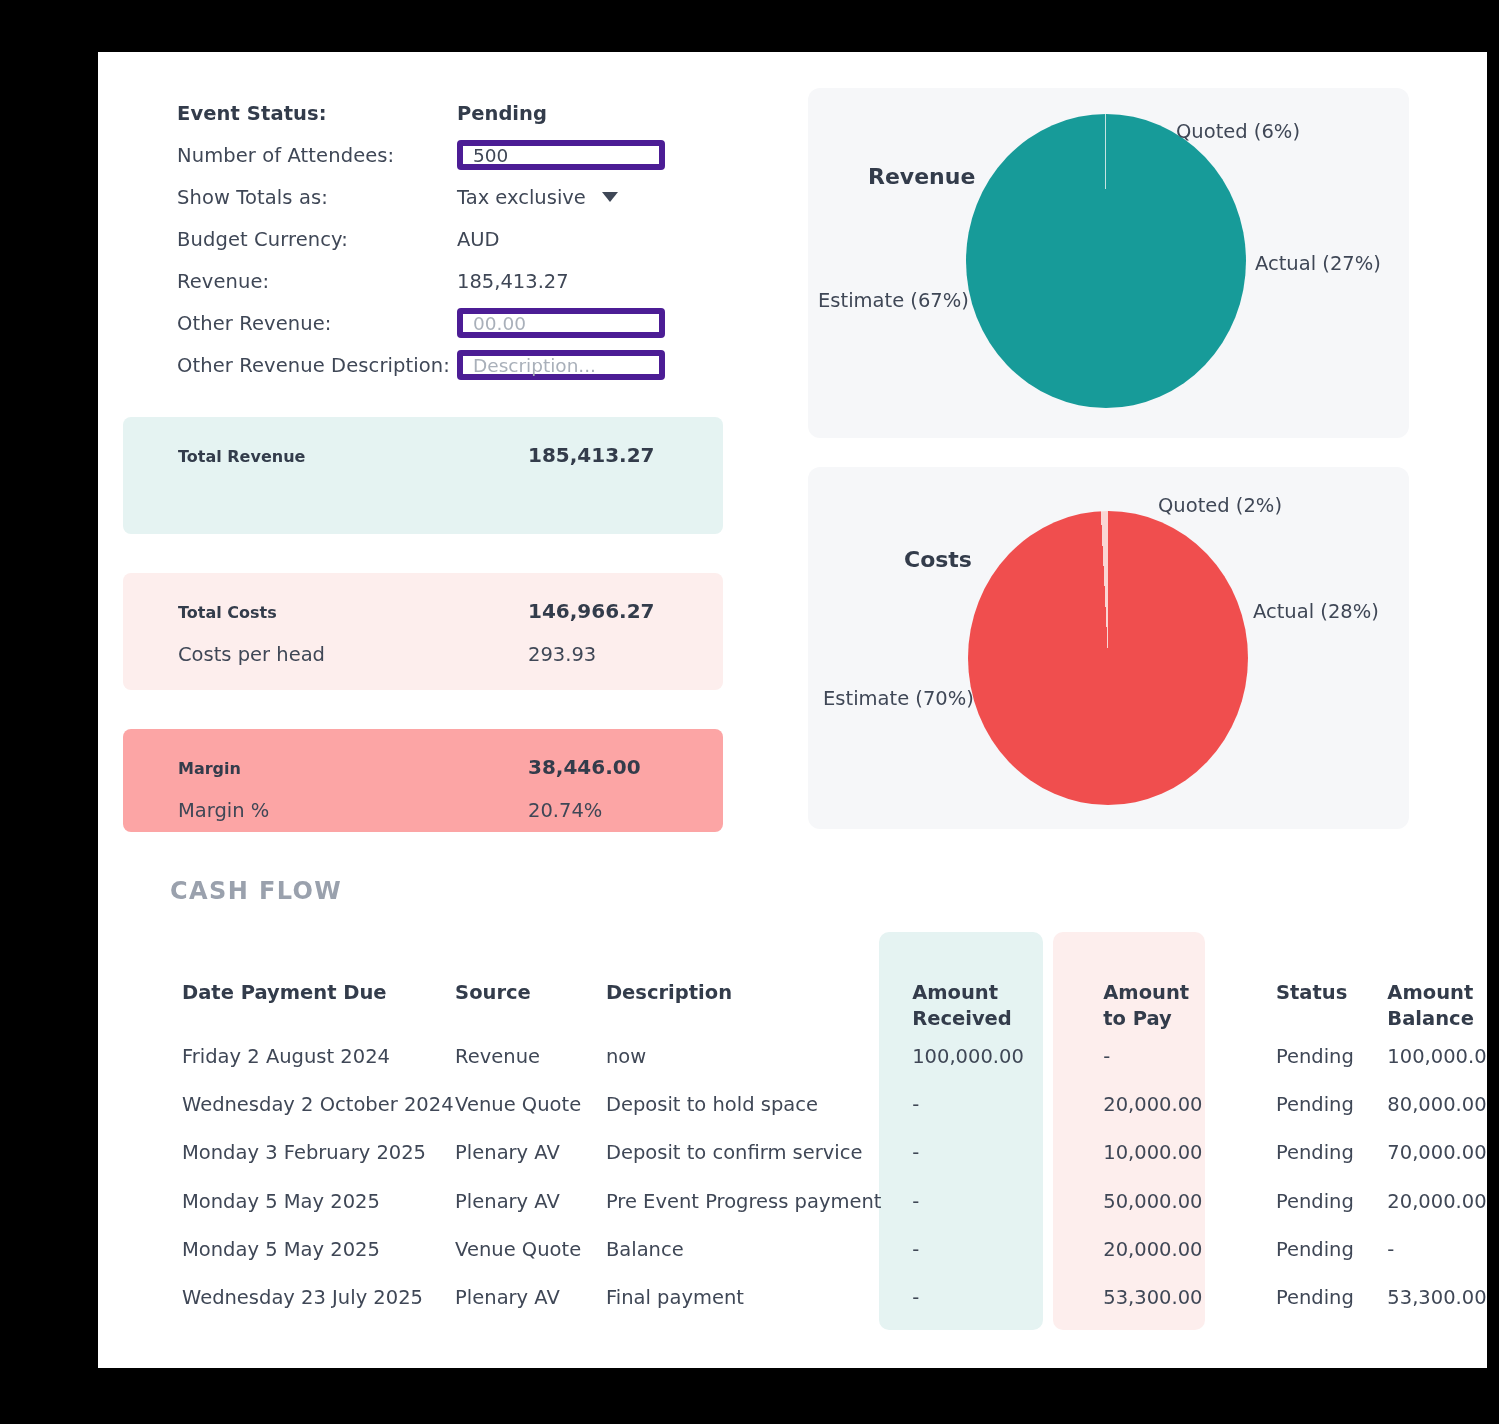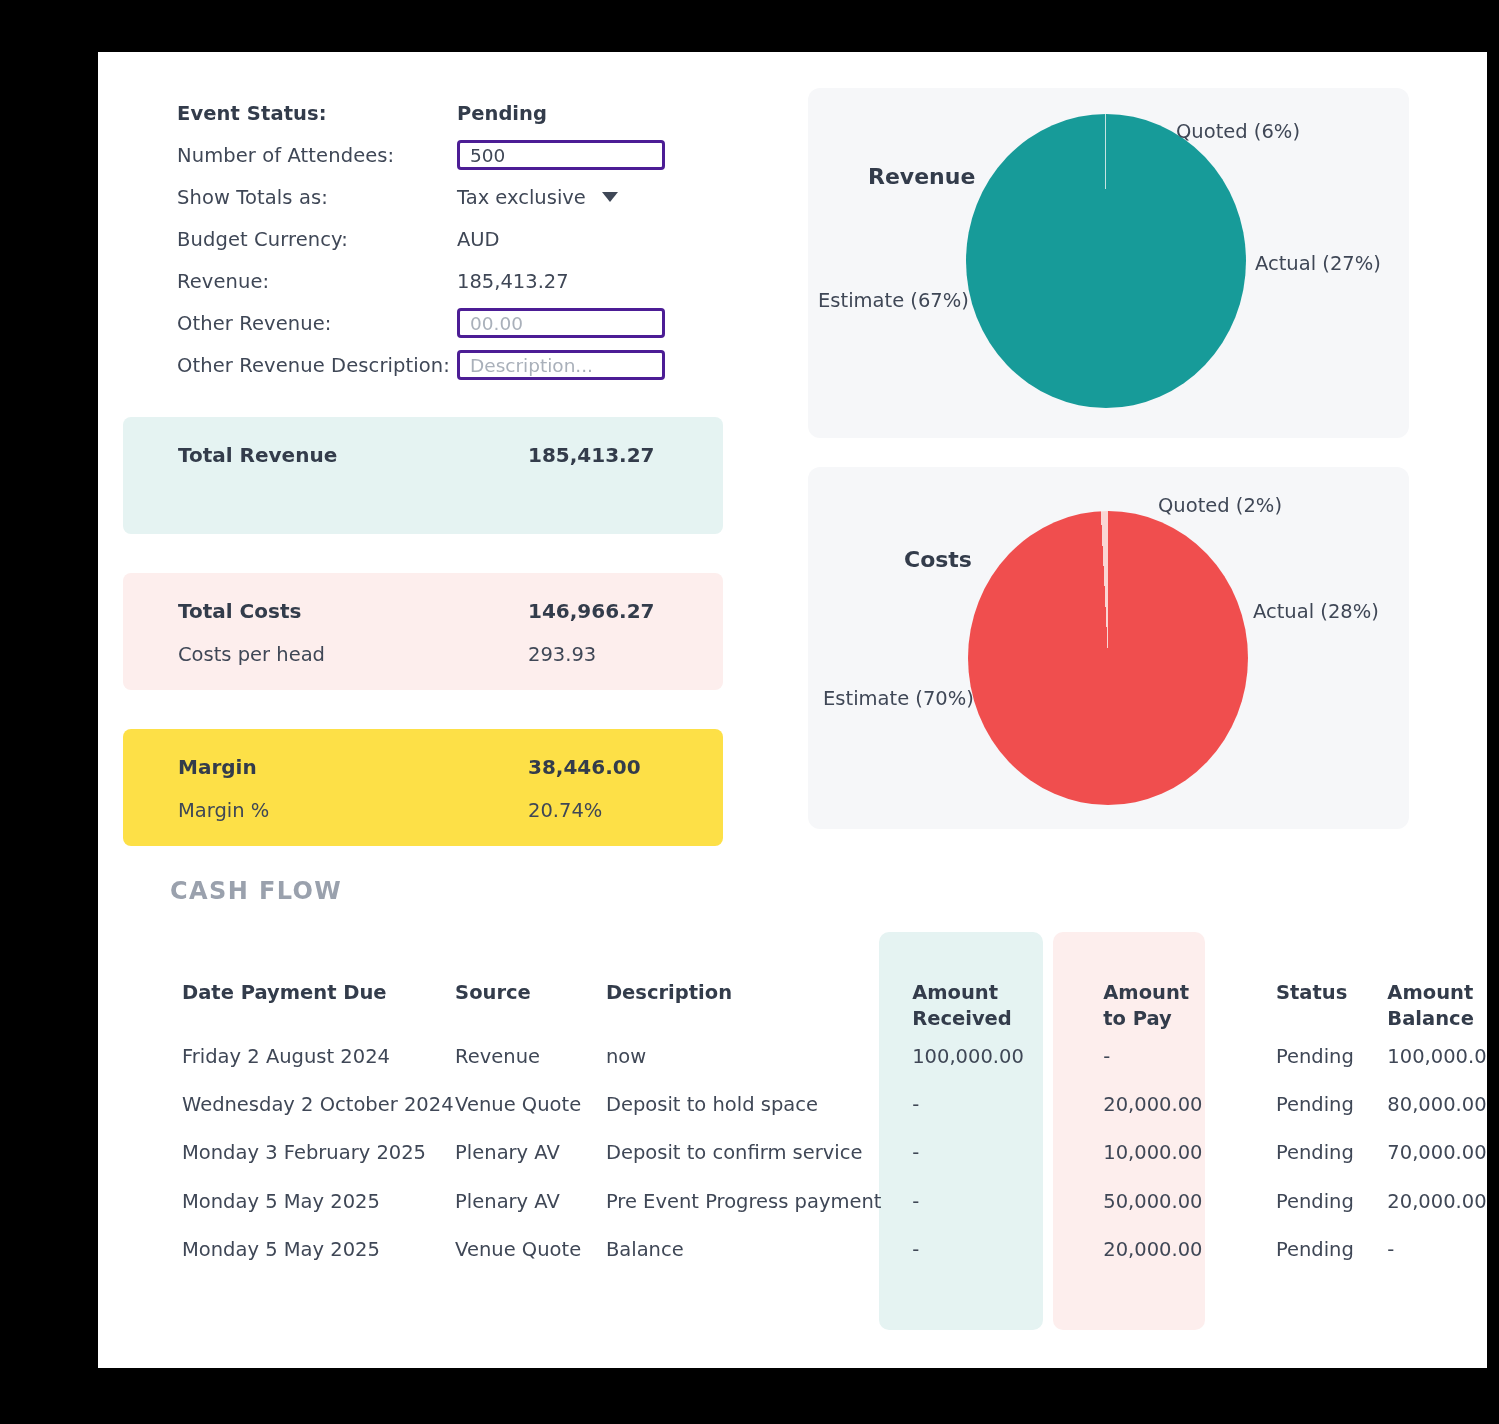--- a/index.html
+++ b/index.html
@@ -24,21 +24,21 @@
   .frow{display:flex;align-items:center;height:42px;}
   .flabel{
     width:280px;font-size:19.5px;color:#3f4756;
     letter-spacing:.1px;
   }
   .flabel.bold{font-weight:700;color:#333c4b;}
   .fval{font-size:19.5px;color:#3f4756;}
   .fval.bold{font-weight:700;color:#333c4b;}
   .finput{
     width:208px;height:30px;
-    border:3px solid #4c1d95;border-radius:4px;
+    border:6px solid #4c1d95;border-radius:4px;
     background:#fff;
     display:flex;align-items:center;
     padding:0 10px;box-sizing:border-box;
     font-size:18.5px;color:#3f4756;
   }
   .finput.ph{color:#a9b0ba;}
   .selwrap{display:flex;align-items:center;gap:16px;cursor:pointer;}
   .caret{
     width:0;height:0;
     border-left:8px solid transparent;
@@ -48,24 +48,24 @@
 
   
   .cards{position:absolute;left:25px;top:365px;width:600px;}
   .card{
     width:600px;border-radius:8px;box-sizing:border-box;
     padding:26px 55px 26px 55px;
     margin-bottom:39px;
   }
   .card.rev{background:#e5f3f2;height:117px;}
   .card.cost{background:#fdeeed;height:117px;}
-  .card.marg{background:#fde047;height:117px;}
+  .card.marg{background:#fca5a5;height:103px;}
   .crow{display:flex;align-items:baseline;}
   .crow + .crow{margin-top:20px;}
-  .ctitle{flex:0 0 350px;font-size:20px;font-weight:700;color:#333c4b;}
+  .ctitle{flex:0 0 350px;font-size:16px;font-weight:700;color:#333c4b;}
   .cvalue{font-size:20px;font-weight:700;color:#333c4b;}
   .csub{flex:0 0 350px;font-size:19.5px;color:#3f4756;}
   .csubv{font-size:19.5px;color:#3f4756;}
 
   
   .panel{
     position:absolute;
     background:#f6f7f9;border-radius:12px;
   }
   .panel.rev{left:710px;top:36px;width:601px;height:350px;}
@@ -288,17 +288,26 @@
           </tr>
           <tr>
             <td class="c-date">Monday 5 May 2025</td>
             <td class="c-src">Venue Quote</td>
             <td class="c-desc">Balance</td>
             <td class="c-recv">-</td>
             <td class="c-pay">20,000.00</td>
             <td class="c-status">Pending</td>
             <td class="c-bal">-</td>
           </tr>
+          <tr>
+            <td class="c-date">Wednesday 23 July 2025</td>
+            <td class="c-src">Plenary AV</td>
+            <td class="c-desc">Final payment</td>
+            <td class="c-recv">-</td>
+            <td class="c-pay">53,300.00</td>
+            <td class="c-status">Pending</td>
+            <td class="c-bal neg">53,300.00</td>
+          </tr>
         </tbody>
     </table>
   </div>
 
 </div>
 
 </body></html>

